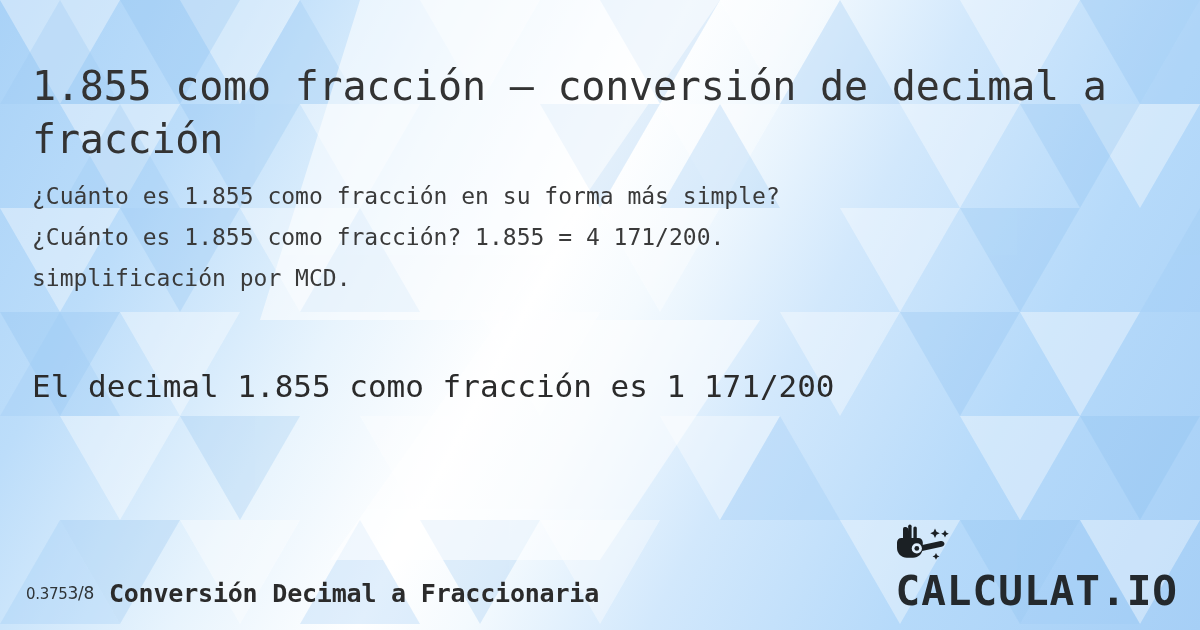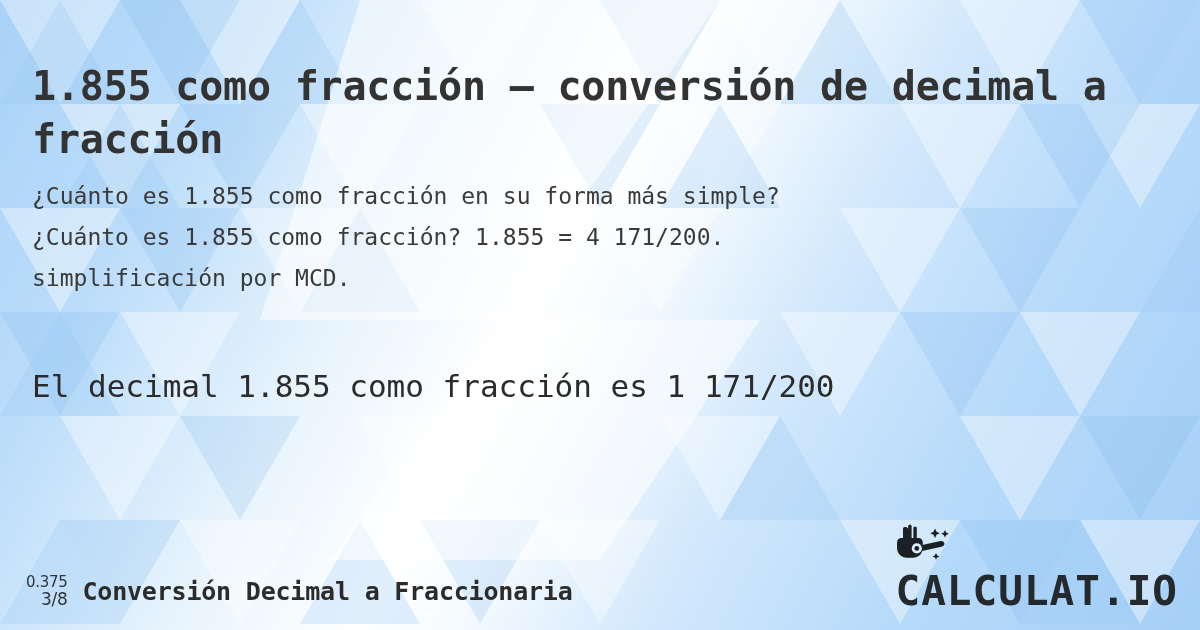--- a/index.html
+++ b/index.html
@@ -45,21 +45,21 @@
     height: 630px;
   }
 
   .title {
     position: absolute;
     left: 32px;
     top: 33px;
     width: 1110px;
     font-size: 40px;
     line-height: 53px;
-    font-weight: bold;
+    font-weight: normal;
     color: #333333;
     letter-spacing: -0.2px;
     white-space: pre-wrap;
   }
 
   .lede {
     position: absolute;
     left: 32px;
     top: 176px;
     width: 1110px;
@@ -93,21 +93,21 @@
     position: absolute;
     left: 26px;
     bottom: 22px;
     display: flex;
     align-items: center;
     gap: 15px;
   }
 
   .fracicon {
     display: flex;
-    flex-direction: column;
+    flex-direction: row;
     align-items: flex-end;
     justify-content: center;
     font-family: "DejaVu Sans", "Liberation Sans", sans-serif;
     color: #2f3437;
     line-height: 1.02;
   }
   .fracicon .num { font-size: 15px; letter-spacing: -0.3px; }
   .fracicon .den { font-size: 17px; letter-spacing: -0.3px; }
 
   .footer-title {

